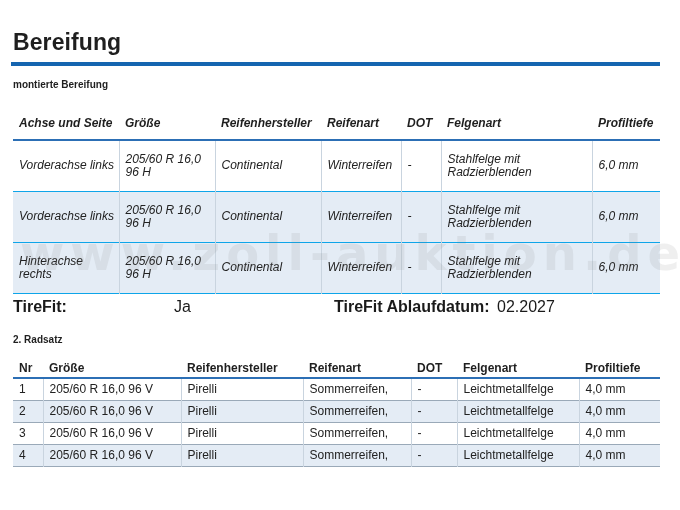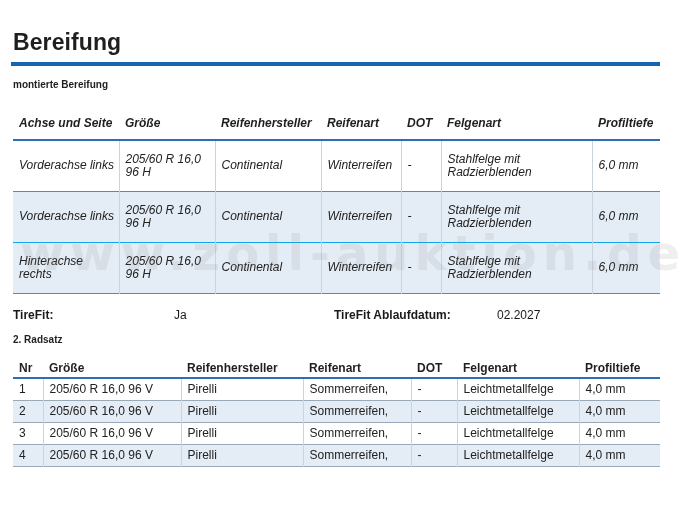--- a/index.html
+++ b/index.html
@@ -26,21 +26,21 @@
     td { padding: 0 0 0 6px; vertical-align: middle; color: #222; line-height: 13px; }
     .t1 { left: 13px; top: 106px; width: 647px; font-style: italic; }
     .t1 thead tr { height: 34px; border-bottom: 2px solid #2c6fb5; }
     .t1 tbody tr { height: 51px; border-bottom: 1px solid #0ea5e9; }
     .t2 { left: 13px; top: 358px; width: 647px; }
     .t2 thead tr { height: 20px; border-bottom: 2px solid #2c6fb5; }
     .t2 tbody tr { height: 22px; border-bottom: 1px solid #9aa9b8; }
     tr.alt td { background: #e4ecf5; }
     td.sep { border-left: 1px solid #c9d4df; }
     .tirefit {
-      position: absolute; top: 308px; font-size: 12px;
+      position: absolute; top: 298px; font-size: 16px;
     }
     .bold { font-weight: bold; }
     .watermark {
       position: absolute; left: 20px; top: 225px; font-size: 48px; font-weight: bold;
       color: rgba(120,120,120,0.12); letter-spacing: 6px; white-space: nowrap;
       pointer-events: none; font-family: "DejaVu Sans", sans-serif;
     }
   </style>
 </head>
 <body>

